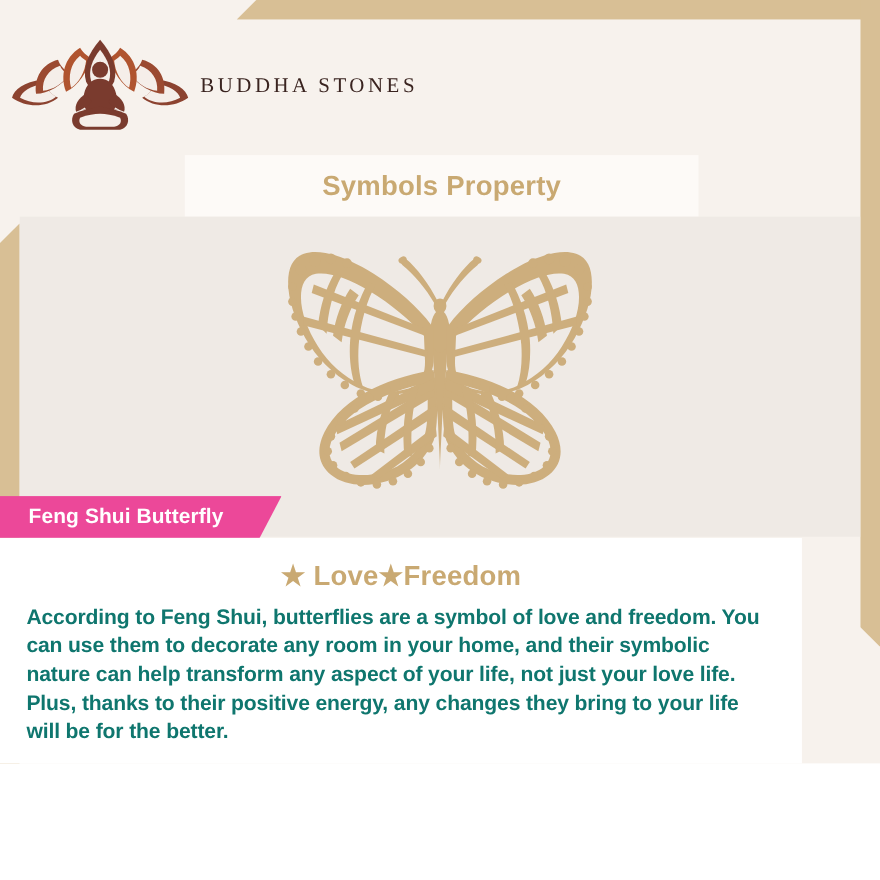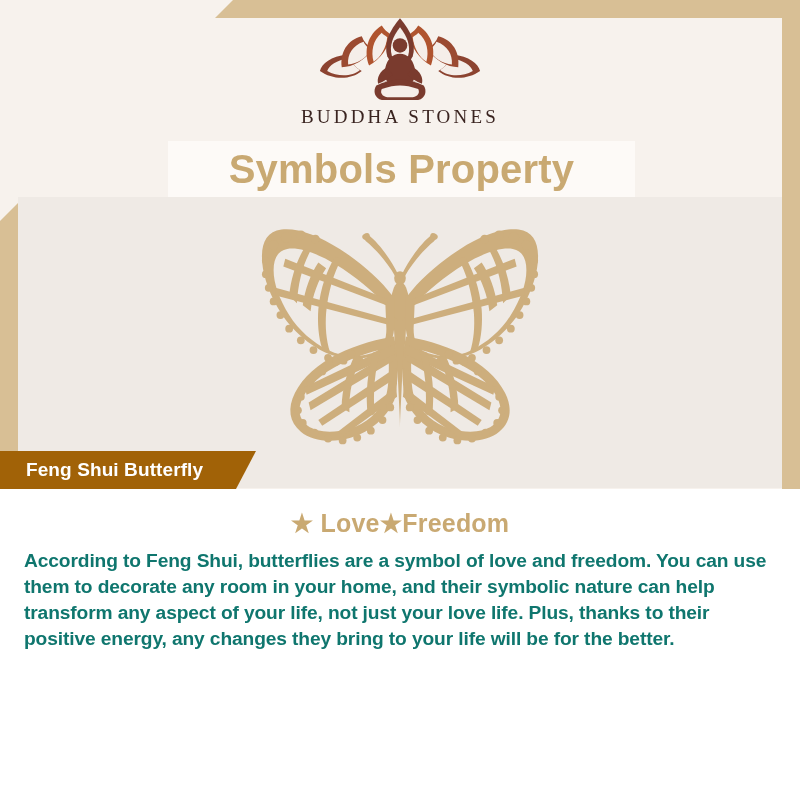--- a/index.html
+++ b/index.html
@@ -71,21 +71,21 @@
   }
 
   
   .logo-wrap {
     position: absolute;
     left: 0;
     top: 0;
     width: 800px;
     height: 140px;
     display: flex;
-    flex-direction: column;
+    flex-direction: row;
     align-items: center;
     justify-content: flex-start;
     padding-top: 16px;
     box-sizing: border-box;
   }
   .logo-mark {
     width: 182px;
     height: 88px;
     display: block;
   }
@@ -104,21 +104,21 @@
     left: 168px;
     top: 141px;
     width: 467px;
     height: 56px;
     background: #fdfaf7;
     display: flex;
     align-items: center;
     justify-content: center;
   }
   .title-text {
-    font-size: 40px;
+    font-size: 25px;
     font-weight: bold;
     color: #c9a972;
     letter-spacing: 0.2px;
     font-family: "Liberation Sans", sans-serif;
   }
 
   
   .hero {
     position: absolute;
     left: 18px;
@@ -138,39 +138,39 @@
     display: block;
   }
 
   
   .tag {
     position: absolute;
     left: 0;
     top: 451px;
     height: 38px;
     width: 256px;
-    background: #a16207;
+    background: #ec4899;
     clip-path: polygon(0 0, 100% 0, calc(100% - 20px) 100%, 0 100%);
     display: flex;
     align-items: center;
   }
   .tag-text {
     color: #ffffff;
     font-size: 19px;
     font-weight: bold;
     padding-left: 26px;
     letter-spacing: 0.1px;
   }
 
   
   .content {
     position: absolute;
     left: 0;
     top: 489px;
-    width: 800px;
+    width: 729px;
     height: 205px;
     background: #ffffff;
   }
   .subtitle {
     text-align: center;
     color: #c9a972;
     font-size: 25px;
     font-weight: bold;
     margin: 0;
     padding-top: 20px;

